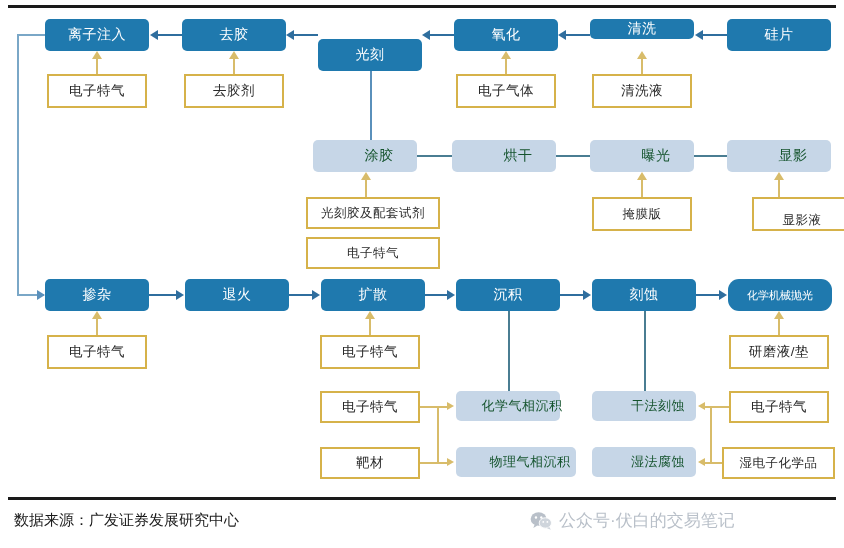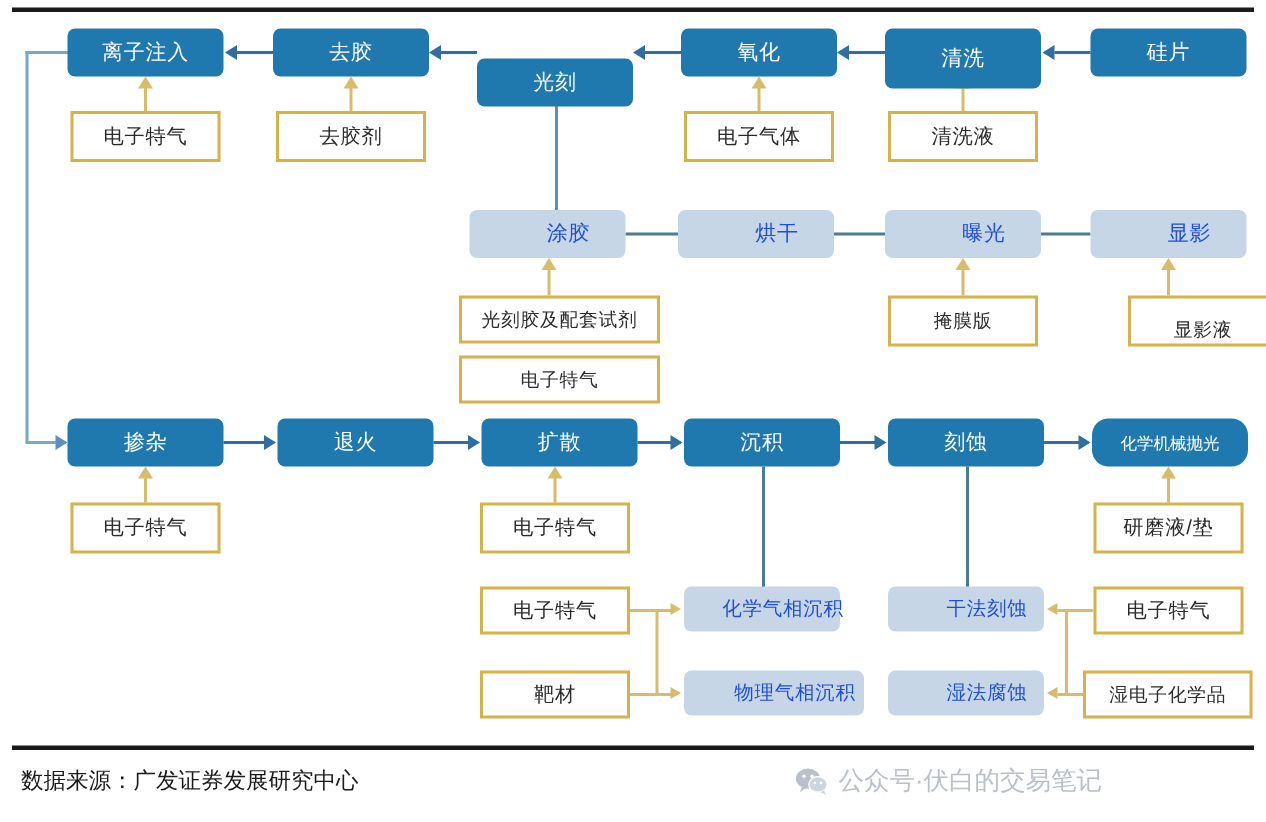--- a/index.html
+++ b/index.html
@@ -42,21 +42,21 @@
     white-space: nowrap;
     z-index: 3;
   }
   .node.blue {
     background: #1f79ae;
     color: #ffffff;
     font-weight: 400;
   }
   .node.lightblue {
     background: #c6d6e7;
-    color: #1d4ed8;
+    color: #14532d;
     padding-left: 28px;
   }
   .node.lightblue.small { font-size: 13px; }
   .node.blue.small { font-size: 11px; letter-spacing: 0px; border-radius: 11px; }
   .node.yellow {
     background: #ffffff;
     color: #2a2a2a;
     border: 2px solid #d6b24a;
     border-radius: 0;
     font-size: 13.5px;
@@ -113,21 +113,21 @@
     </div>
   <div class="node blue" style="left:182px; top:19px; width:104px; height:32px;">
       <span>去胶</span>
     </div>
   <div class="node blue" style="left:318px; top:19px; width:104px; height:32px;margin-top:20px;">
       <span>光刻</span>
     </div>
   <div class="node blue" style="left:454px; top:19px; width:104px; height:32px;">
       <span>氧化</span>
     </div>
-  <div class="node blue" style="left:590px; top:19px; width:104px; height:40px;">
+  <div class="node blue" style="left:590px; top:19px; width:104px; height:20px;">
       <span>清洗</span>
     </div>
   <div class="node blue" style="left:727px; top:19px; width:104px; height:32px;">
       <span>硅片</span>
     </div>
 
   <div class="ln h blue" style="left:158px; top:34px; width:24px;"></div>
   <div class="arw left" style="left:150px; top:30px;"></div>
 
   <div class="ln h blue" style="left:294px; top:34px; width:24px;"></div>

